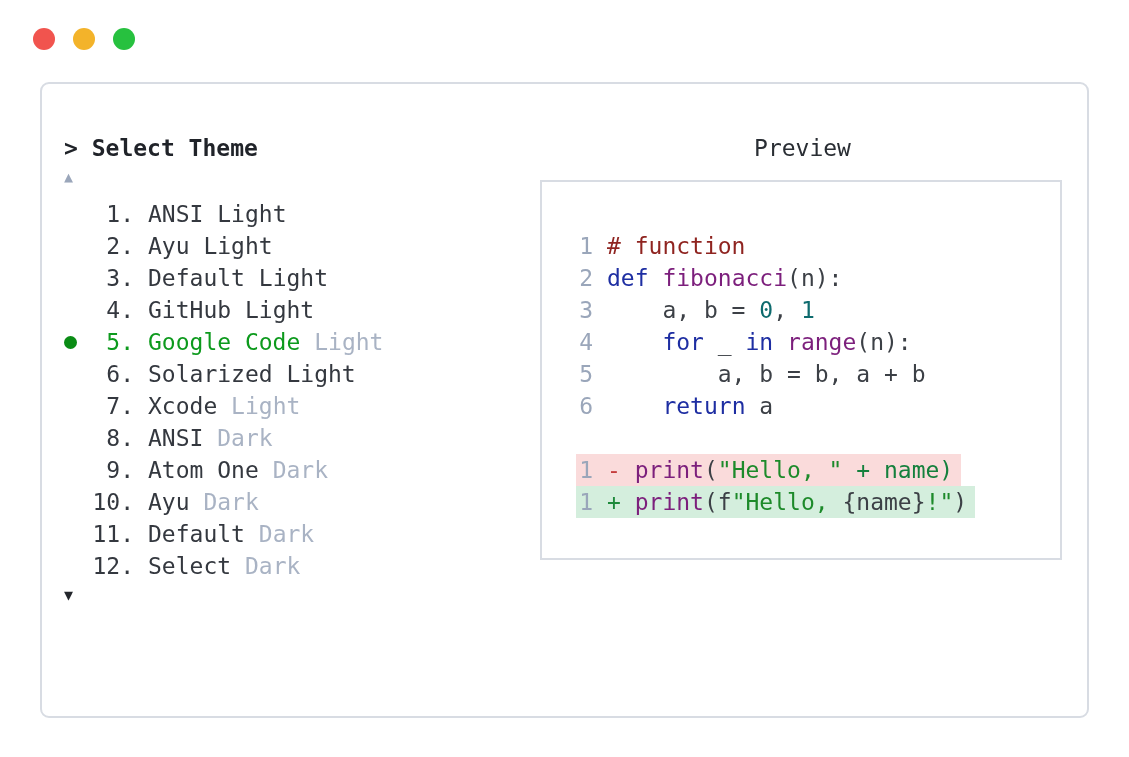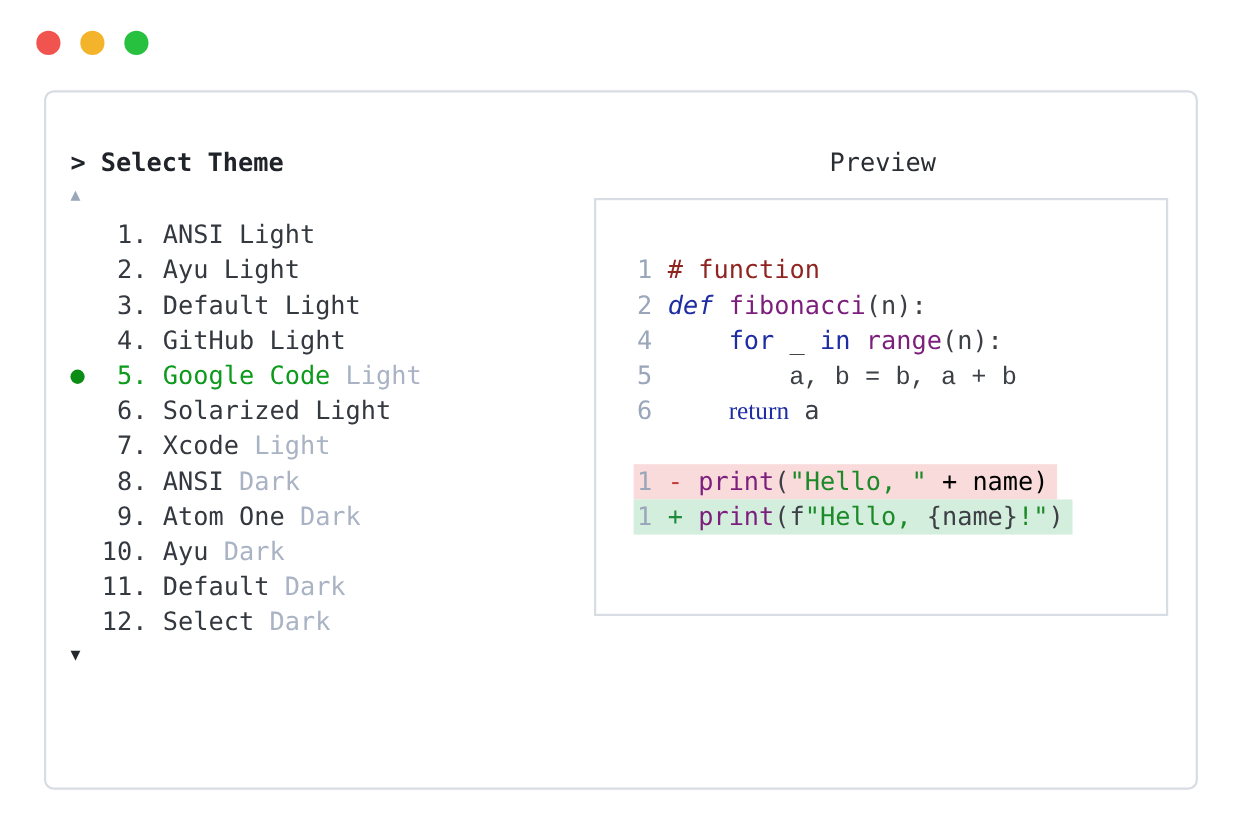--- a/index.html
+++ b/index.html
@@ -98,25 +98,26 @@
             <li class="theme-item"><span class="marker"></span><span class="num">10.</span><span class="gap"></span><span class="name">Ayu</span><span class="variant-space"> </span><span class="variant-dim">Dark</span></li>
             <li class="theme-item"><span class="marker"></span><span class="num">11.</span><span class="gap"></span><span class="name">Default</span><span class="variant-space"> </span><span class="variant-dim">Dark</span></li>
             <li class="theme-item"><span class="marker"></span><span class="num">12.</span><span class="gap"></span><span class="name">Select</span><span class="variant-space"> </span><span class="variant-dim">Dark</span></li>
           </ul>
         <div class="scroll-down">▼</div>
       </div>
       <div class="right-col">
         <div class="preview-title">Preview</div>
         <div class="preview-box" id="preview-box">
             <div class="crow"><span class="ln">1</span><span style="color: rgb(143, 36, 32);"># function</span></div>
-            <div class="crow"><span class="ln">2</span><span style="color: rgb(30, 46, 162); font-style: italic;">def</span><span style="color: rgb(60, 64, 70);"> </span><span style="color: rgb(124, 31, 124); text-align: right;">fibonacci</span><span style="color: rgb(60, 64, 70);">(n):</span></div>
+            <div class="crow"><span class="ln">2</span><span style="color: rgb(30, 46, 162);">def</span><span style="color: rgb(60, 64, 70);"> </span><span style="color: rgb(124, 31, 124); text-align: right;">fibonacci</span><span style="color: rgb(60, 64, 70);">(n):</span></div>
+            <div class="crow"><span class="ln">3</span><span style="color: rgb(60, 64, 70);">    a, b = </span><span style="color: rgb(14, 107, 110);">0</span><span style="color: rgb(60, 64, 70);">, </span><span style="color: rgb(14, 107, 110);">1</span></div>
             <div class="crow"><span class="ln">4</span><span style="color: rgb(60, 64, 70);">    </span><span style="color: rgb(30, 46, 162);">for</span><span style="color: rgb(60, 64, 70);"> _ </span><span style="color: rgb(30, 46, 162);">in</span><span style="color: rgb(60, 64, 70);"> </span><span style="color: rgb(124, 31, 124);">range</span><span style="color: rgb(60, 64, 70);">(n):</span></div>
-            <div class="crow"><span class="ln">5</span><span style="color: rgb(60, 64, 70); font-family: Liberation Mono, monospace;">        a, b = b, a + b</span></div>
-            <div class="crow"><span class="ln">6</span><span style="color: rgb(60, 64, 70);">    </span><span style="color: rgb(30, 46, 162); font-family: Liberation Serif, serif;">return</span><span style="color: rgb(60, 64, 70);"> a</span></div>
+            <div class="crow"><span class="ln">5</span><span style="color: rgb(60, 64, 70);">        a, b = b, a + b</span></div>
+            <div class="crow"><span class="ln">6</span><span style="color: rgb(60, 64, 70);">    </span><span style="color: rgb(30, 46, 162);">return</span><span style="color: rgb(60, 64, 70);"> a</span></div>
             <div class="crow"></div>
-            <div class="crow"><span class="dbg" style="background: rgb(250, 219, 219);"><span class="ln">1</span><span style="color: rgb(196, 60, 60);">- </span><span style="color: rgb(124, 31, 124);">print</span><span style="color: rgb(60, 64, 70);">(</span><span style="color: rgb(29, 138, 42);">"Hello, "</span><span style="color: #000000;"> + name)</span></span></div>
+            <div class="crow"><span class="dbg" style="background: rgb(250, 219, 219);"><span class="ln">1</span><span style="color: rgb(196, 60, 60);">- </span><span style="color: rgb(124, 31, 124);">print</span><span style="color: rgb(60, 64, 70);">(</span><span style="color: rgb(29, 138, 42);">"Hello, "</span><span style="color: #15803d;"> + name)</span></span></div>
             <div class="crow"><span class="dbg" style="background: rgb(212, 238, 221);"><span class="ln">1</span><span style="color: rgb(31, 138, 60);">+ </span><span style="color: rgb(124, 31, 124);">print</span><span style="color: rgb(60, 64, 70);">(f</span><span style="color: rgb(29, 138, 42);">"Hello, </span><span style="color: rgb(60, 64, 70);">{name}</span><span style="color: rgb(29, 138, 42);">!"</span><span style="color: rgb(60, 64, 70);">)</span></span></div>
           </div>
       </div>
     </div>
   </div>
 
 </div>
 
 </body></html>

